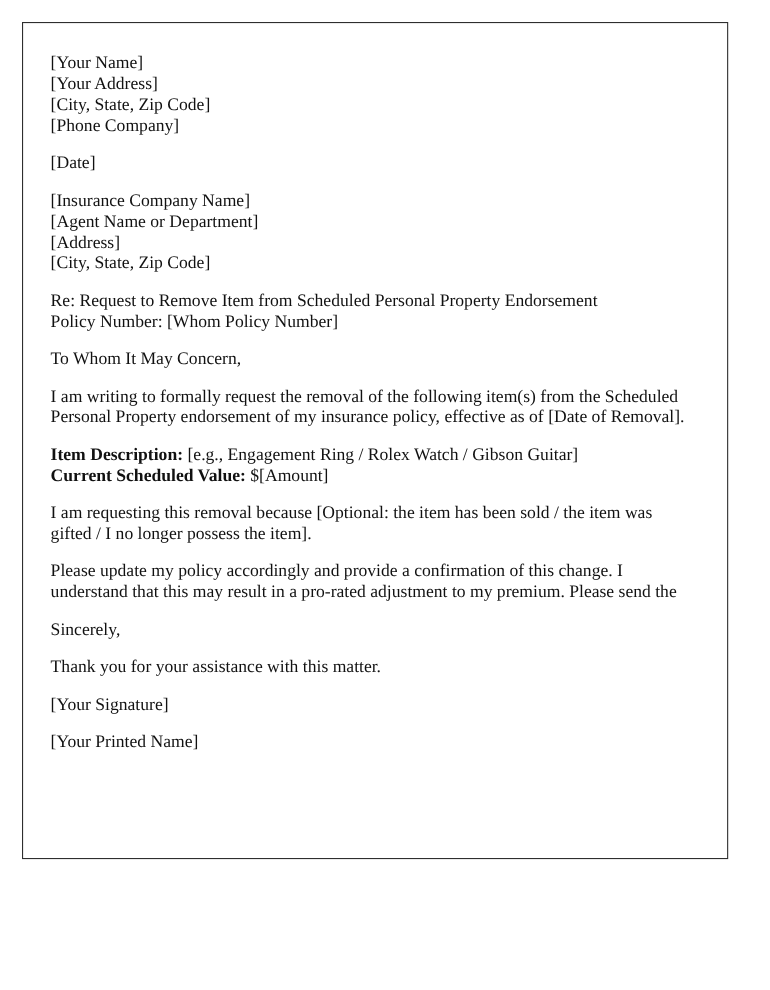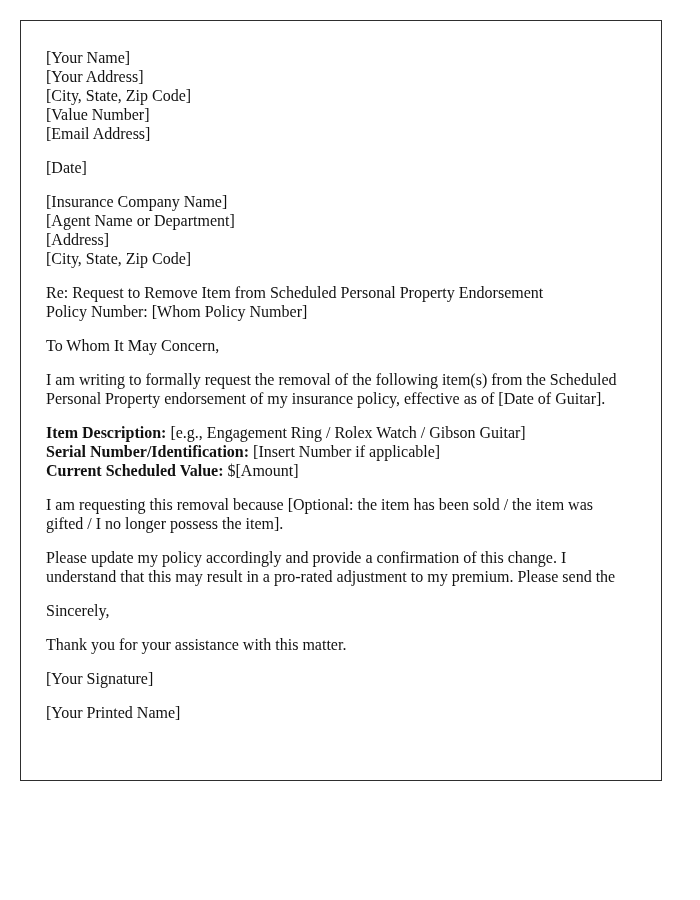--- a/index.html
+++ b/index.html
@@ -35,22 +35,21 @@
 <body>
 
 <div class="canvas">
   <div class="frame">
     <div class="letter">
 
       <div class="para">
           <div class="line">[Your Name]</div>
           <div class="line">[Your Address]</div>
           <div class="line">[City, State, Zip Code]</div>
-          <div class="line">[Value Number]</div>
-          <div class="line">[Email Address]</div>
+          <div class="line">[Phone Company]</div>
         </div>
 
       <div class="para">
         <div class="line">[Date]</div>
       </div>
 
       <div class="para">
           <div class="line">[Insurance Company Name]</div>
           <div class="line">[Agent Name or Department]</div>
           <div class="line">[Address]</div>
@@ -61,29 +60,26 @@
         <div class="line">Re: Request to Remove Item from Scheduled Personal Property Endorsement</div>
         <div class="line">Policy Number: [Whom Policy Number]</div>
       </div>
 
       <div class="para">
         <div class="line">To Whom It May Concern,</div>
       </div>
 
       <div class="para">
           <div class="line">I am writing to formally request the removal of the following item(s) from the Scheduled</div>
-          <div class="line">Personal Property endorsement of my insurance policy, effective as of [Date of Guitar].</div>
+          <div class="line">Personal Property endorsement of my insurance policy, effective as of [Date of Removal].</div>
         </div>
 
       <div class="para">
         <div class="item-row">
           <span class="item-label">Item Description:</span><span class="item-value">[e.g., Engagement Ring / Rolex Watch / Gibson Guitar]</span>
-        </div>
-        <div class="item-row">
-          <span class="item-label">Serial Number/Identification:</span><span class="item-value">[Insert Number if applicable]</span>
         </div>
         <div class="item-row">
           <span class="item-label">Current Scheduled Value:</span><span class="item-value">$[Amount]</span>
         </div>
       </div>
 
       <div class="para">
           <div class="line">I am requesting this removal because [Optional: the item has been sold / the item was</div>
           <div class="line">gifted / I no longer possess the item].</div>
         </div>

